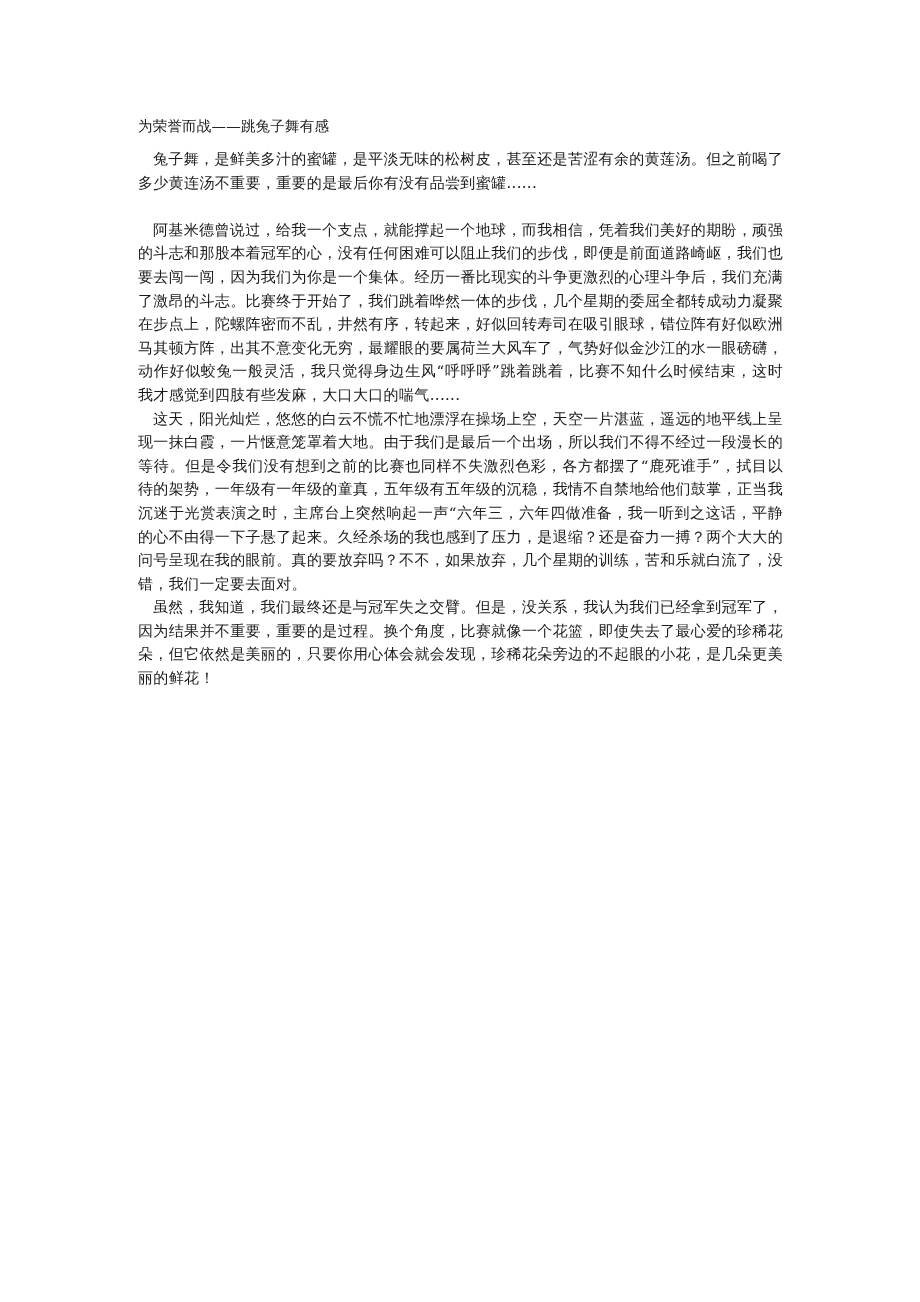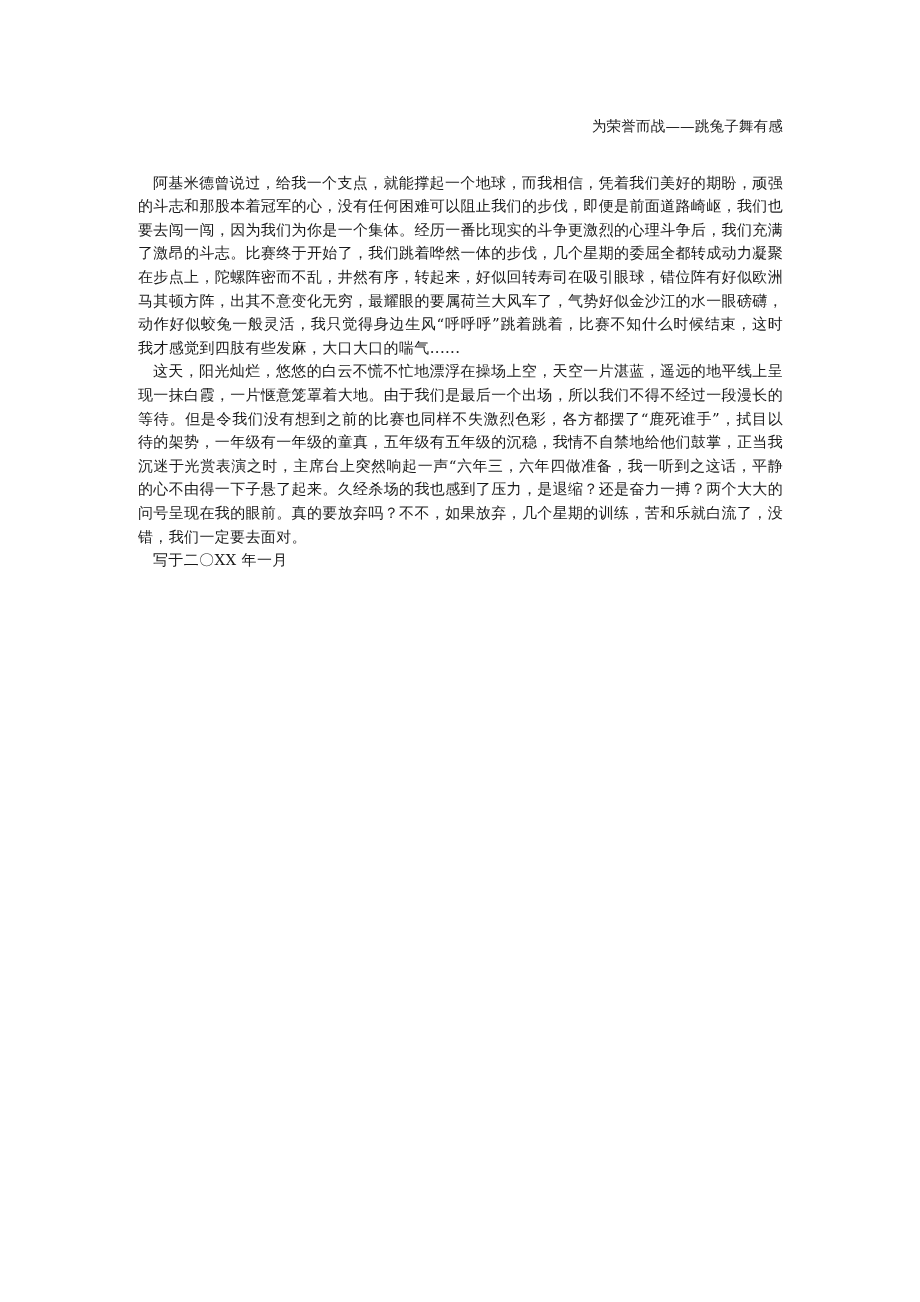--- a/index.html
+++ b/index.html
@@ -15,21 +15,21 @@
       font-family: "DejaVu Serif", "Liberation Serif", serif;
       color: #1a1a1a;
     }
     .page {
       position: absolute;
       left: 138px;
       top: 115px;
       width: 645px;
     }
     .title {
-      text-align: right;
+      text-align: left;
       font-size: 14.5px;
       line-height: 22px;
       margin: 0 0 11px 0;
       font-weight: normal;
       letter-spacing: 0.2px;
     }
     .para {
       font-size: 15px;
       line-height: 23.6px;
       margin: 0;
@@ -47,17 +47,18 @@
       margin: 0;
       text-indent: 1em;
       letter-spacing: 0.35px;
     }
   </style>
 </head>
 <body>
 
 <div class="page">
   <h1 class="title">为荣誉而战——跳兔子舞有感</h1>
+  <p class="para">兔子舞，是鲜美多汁的蜜罐，是平淡无味的松树皮，甚至还是苦涩有余的黄莲汤。但之前喝了多少黄连汤不重要，重要的是最后你有没有品尝到蜜罐......</p>
   <div class="spacer"></div>
   <p class="para">阿基米德曾说过，给我一个支点，就能撑起一个地球，而我相信，凭着我们美好的期盼，顽强的斗志和那股本着冠军的心，没有任何困难可以阻止我们的步伐，即便是前面道路崎岖，我们也要去闯一闯，因为我们为你是一个集体。经历一番比现实的斗争更激烈的心理斗争后，我们充满了激昂的斗志。比赛终于开始了，我们跳着哗然一体的步伐，几个星期的委屈全都转成动力凝聚在步点上，陀螺阵密而不乱，井然有序，转起来，好似回转寿司在吸引眼球，错位阵有好似欧洲马其顿方阵，出其不意变化无穷，最耀眼的要属荷兰大风车了，气势好似金沙江的水一眼磅礴，动作好似蛟兔一般灵活，我只觉得身边生风“呼呼呼”跳着跳着，比赛不知什么时候结束，这时我才感觉到四肢有些发麻，大口大口的喘气......</p>
   <p class="para">这天，阳光灿烂，悠悠的白云不慌不忙地漂浮在操场上空，天空一片湛蓝，遥远的地平线上呈现一抹白霞，一片惬意笼罩着大地。由于我们是最后一个出场，所以我们不得不经过一段漫长的等待。但是令我们没有想到之前的比赛也同样不失激烈色彩，各方都摆了“鹿死谁手”，拭目以待的架势，一年级有一年级的童真，五年级有五年级的沉稳，我情不自禁地给他们鼓掌，正当我沉迷于光赏表演之时，主席台上突然响起一声“六年三，六年四做准备，我一听到之这话，平静的心不由得一下子悬了起来。久经杀场的我也感到了压力，是退缩？还是奋力一搏？两个大大的问号呈现在我的眼前。真的要放弃吗？不不，如果放弃，几个星期的训练，苦和乐就白流了，没错，我们一定要去面对。</p>
-  <p class="signature">写于二〇XX 年一月</p>
+  <p class="para">虽然，我知道，我们最终还是与冠军失之交臂。但是，没关系，我认为我们已经拿到冠军了，因为结果并不重要，重要的是过程。换个角度，比赛就像一个花篮，即使失去了最心爱的珍稀花朵，但它依然是美丽的，只要你用心体会就会发现，珍稀花朵旁边的不起眼的小花，是几朵更美丽的鲜花！</p>
 </div>
 
 </body></html>

